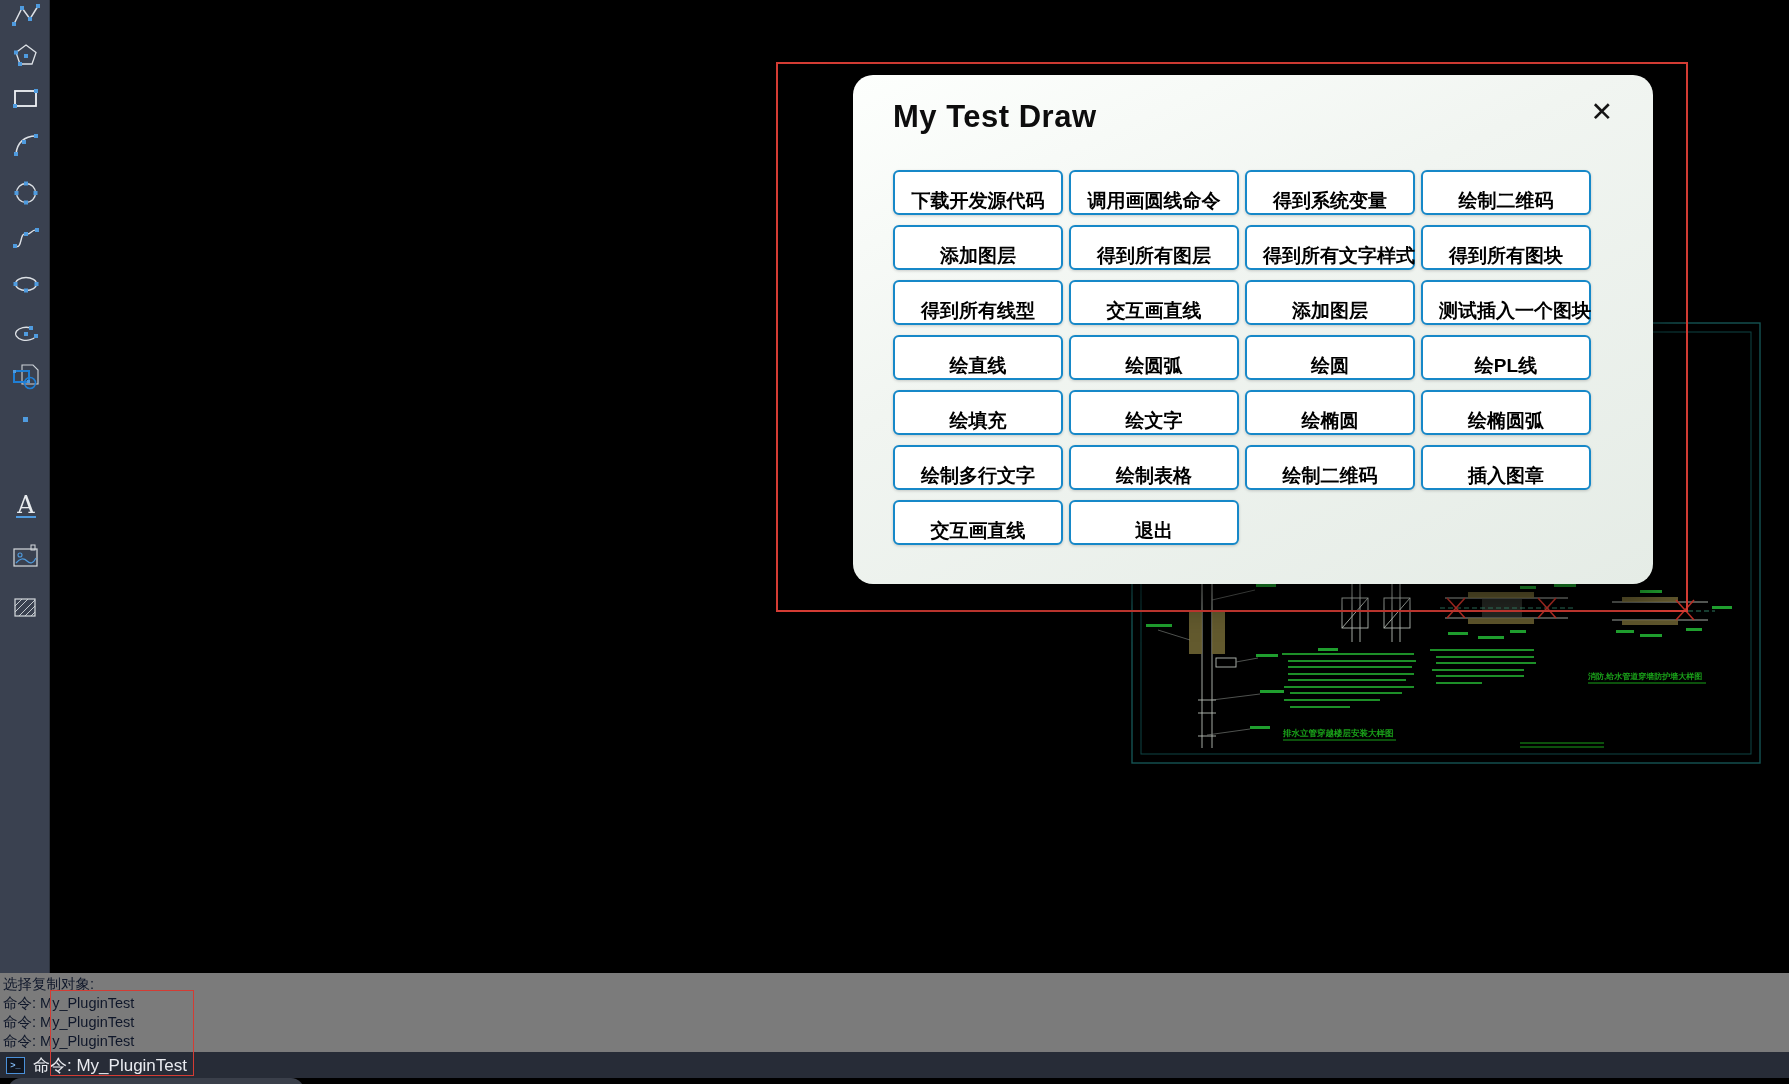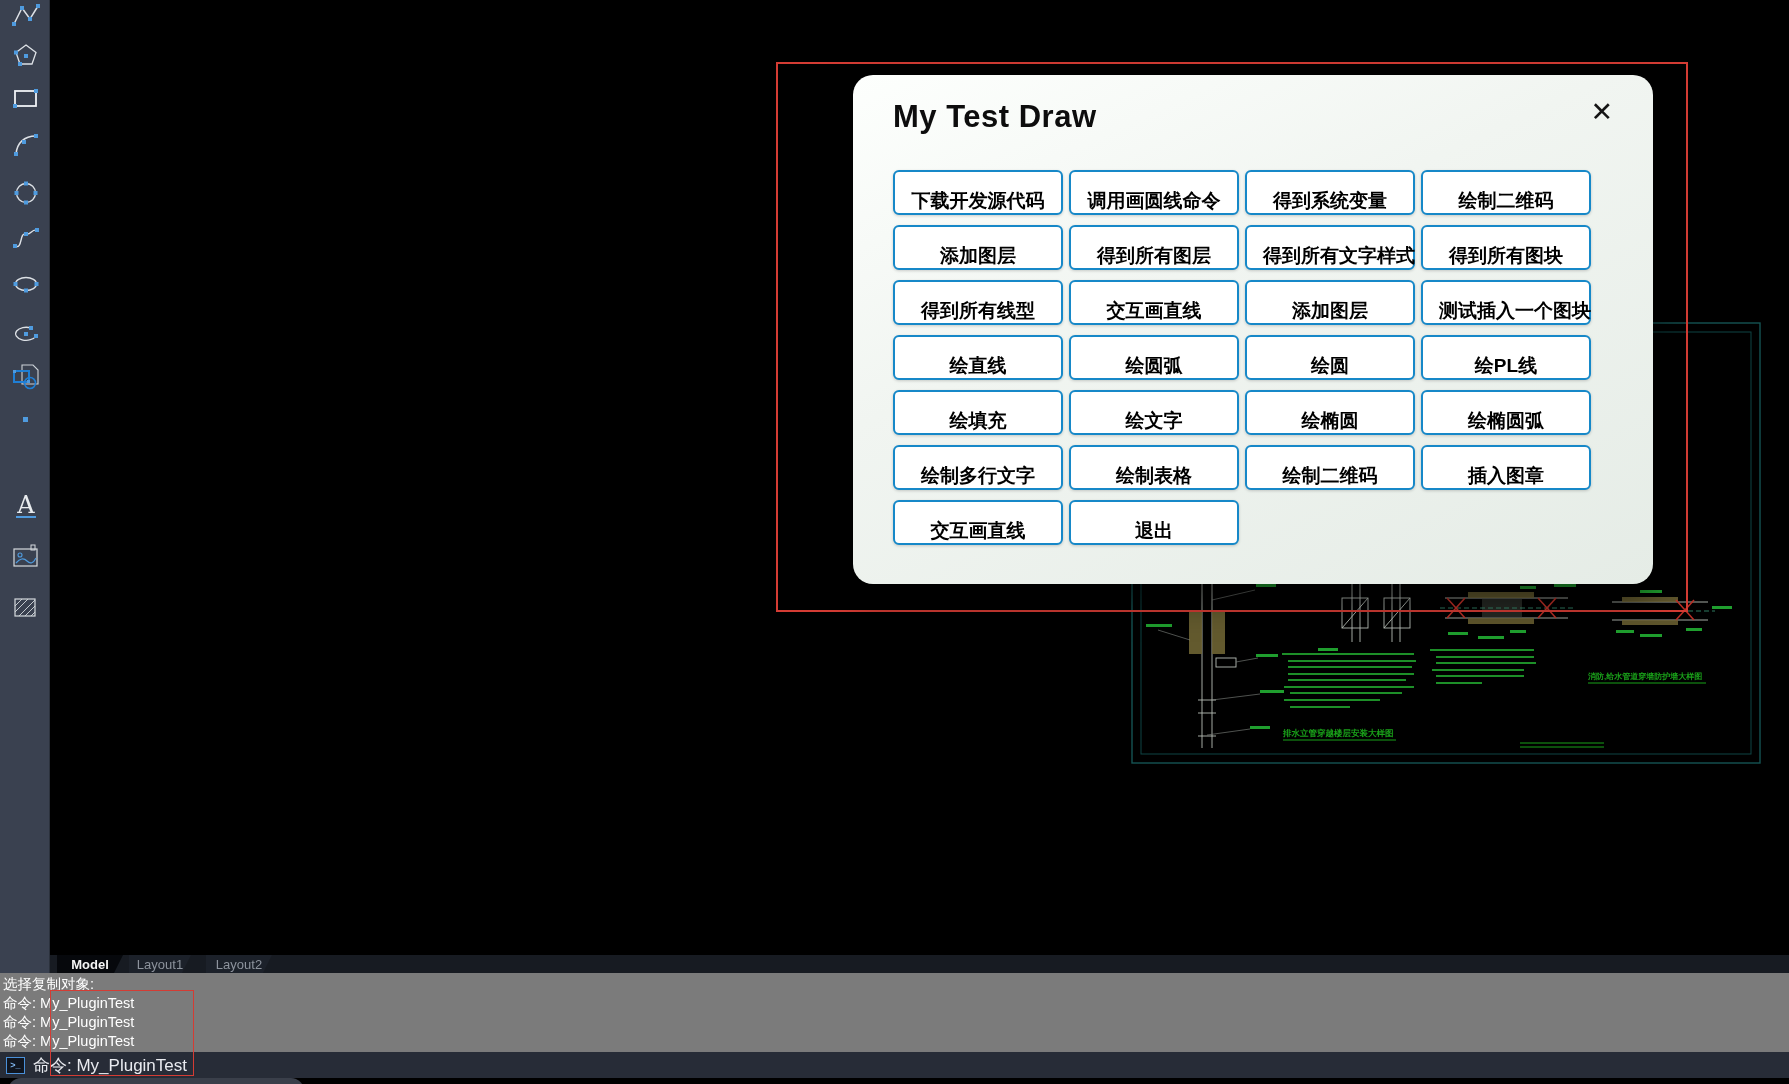--- a/index.html
+++ b/index.html
@@ -42,21 +42,21 @@
     font-size:13px;cursor:pointer;}
   .tab-model{left:7px;width:66px;background:#06080c;color:#f5f5f5;font-weight:700;
     clip-path:polygon(0 0,100% 0,calc(100% - 9px) 100%,0 100%);}
   .tab-l1{left:79px;width:62px;background:#1c212a;color:#8d939d;
     clip-path:polygon(0 0,100% 0,calc(100% - 9px) 100%,0 100%);}
   .tab-l2{left:156px;width:66px;background:#1c212a;color:#8d939d;
     clip-path:polygon(0 0,100% 0,calc(100% - 9px) 100%,0 100%);}
 
   
   .cmd-panel{position:absolute;left:0;top:973px;width:1789px;height:79px;background:#7b7b7b;z-index:5;}
-  .cmd-line{position:absolute;left:3px;font-size:14.5px;color:#ffffff;white-space:nowrap;}
+  .cmd-line{position:absolute;left:3px;font-size:14.5px;color:#0f172a;white-space:nowrap;}
   .cmd-active{position:absolute;left:0;top:1052px;width:1789px;height:26px;background:#272c37;z-index:5;
     display:flex;align-items:center;}
   .prompt-box{width:17px;height:15px;border:1px solid #4a90d9;background:#10151f;color:#7fb5ef;
     font-size:9px;font-weight:700;display:flex;align-items:center;justify-content:center;margin:0 8px 0 6px;flex:0 0 auto;}
   .cmd-active-text{font-size:17px;color:#e9ebf0;white-space:nowrap;}
   .coords-pill{position:absolute;left:8px;top:1078px;width:296px;height:26px;background:#3a3f4a;
     border-radius:13px;color:#ccd1d9;font-size:15px;display:flex;align-items:center;justify-content:center;z-index:6;}
 </style>
 </head>
 <body>
@@ -351,25 +351,20 @@
       <button>绘椭圆弧</button>
       <button>绘制多行文字</button>
       <button>绘制表格</button>
       <button>绘制二维码</button>
       <button>插入图章</button>
       <button>交互画直线</button>
       <button>退出</button>
     </div>
   </div>
 
-  <div class="tabbar">
-    <div class="tab tab-model">Model</div>
-    <div class="tab tab-l1">Layout1</div>
-    <div class="tab tab-l2">Layout2</div>
-  </div>
 
   <div class="cmd-panel">
     <div class="cmd-line" style="top:2px">选择复制对象:</div>
     <div class="cmd-line" style="top:21px">命令: My_PluginTest</div>
     <div class="cmd-line" style="top:40px">命令: My_PluginTest</div>
     <div class="cmd-line" style="top:59px">命令: My_PluginTest</div>
   </div>
 
   <div class="cmd-active">
     <span class="prompt-box">&gt;_</span>

